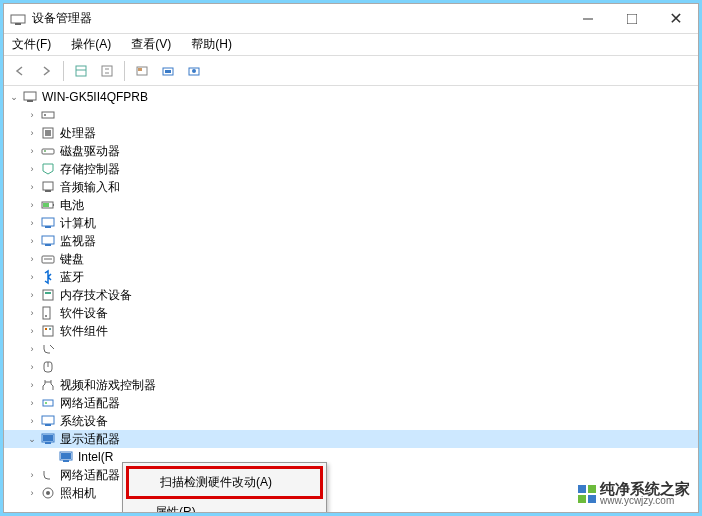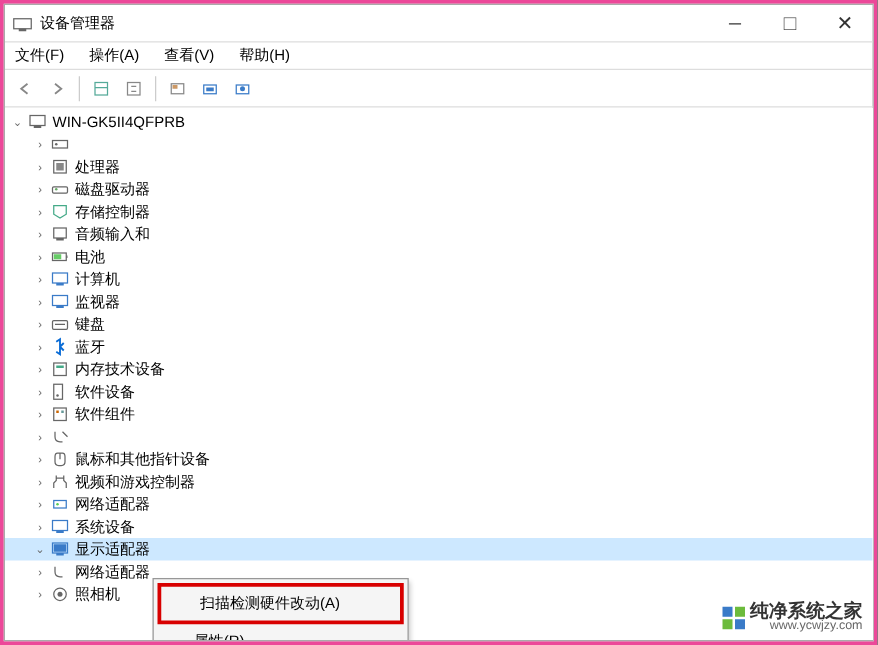--- a/index.html
+++ b/index.html
@@ -1,17 +1,17 @@
 <!DOCTYPE html>
 <html><head>
 <meta charset="utf-8">
 <style>
 * { box-sizing: border-box; margin: 0; padding: 0; }
 body { font-family: "Microsoft YaHei", "SimSun", sans-serif; font-size: 12px; width: 702px; height: 516px; background: #000; overflow: hidden; }
-.outer { width: 702px; height: 516px; background: #ec4899; padding: 3px; }
+.outer { width: 702px; height: 516px; background: #7dd3fc; padding: 3px; }
 .window { background: #fff; width: 100%; height: 100%; border: 1px solid #aaa; display: flex; flex-direction: column; position: relative; }
 .titlebar { height: 30px; display: flex; align-items: center; padding-left: 6px; border-bottom: 1px solid #ddd; }
 .titlebar .icon { width: 16px; height: 16px; margin-right: 6px; }
 .titlebar .title { flex: 1; font-size: 12px; }
 .wincontrols { display: flex; }
 .wincontrols div { width: 44px; height: 28px; display: flex; align-items: center; justify-content: center; font-size: 14px; color: #333; }
 .wincontrols .close { font-size: 16px; }
 .menubar { height: 22px; display: flex; align-items: center; padding-left: 4px; gap: 12px; border-bottom: 1px solid #ddd; font-size: 12px; }
 .menubar span { padding: 2px 4px; }
 .toolbar { height: 30px; display: flex; align-items: center; padding-left: 4px; gap: 2px; border-bottom: 1px solid #ddd; }
@@ -261,21 +261,20 @@
               </svg>
             </span>
           </div>
           <div class="tree-item" style="padding-left:22px">
             <span class="chevron">›</span>
             <span class="node-icon">
               <svg class="svg-icon" viewBox="0 0 16 16">
                 <path d="M6 3 Q4 3 4 6 L4 10 Q4 13 7 13 L9 13 Q12 13 12 10 L12 6 Q12 3 10 3 Z M8 3 L8 8" fill="none" stroke="#666"></path>
               </svg>
             </span>
-            <span>鼠标和其他指针设备</span>
           </div>
           <div class="tree-item" style="padding-left:22px">
             <span class="chevron">›</span>
             <span class="node-icon">
               <svg class="svg-icon" viewBox="0 0 16 16">
                 <path d="M5 3 L5 7 L3 9 L3 13 M11 3 L11 7 L13 9 L13 13 M5 5 L11 5" fill="none" stroke="#666"></path>
               </svg>
             </span>
             <span>视频和游戏控制器</span>
           </div>
@@ -302,20 +301,31 @@
           <div class="tree-item selected" style="padding-left:22px">
             <span class="chevron">⌄</span>
             <span class="node-icon">
               <svg class="svg-icon" viewBox="0 0 16 16">
                 <rect x="2" y="3" width="12" height="8" fill="none" stroke="#3a7bc8"></rect>
                 <rect x="3" y="4" width="10" height="6" fill="#3a7bc8"></rect>
                 <rect x="5" y="11" width="6" height="2" fill="#3a7bc8"></rect>
               </svg>
             </span>
             <span>显示适配器</span>
+          </div>
+          <div class="tree-item" style="padding-left:40px">
+            <span class="chevron empty"></span>
+            <span class="node-icon">
+              <svg class="svg-icon" viewBox="0 0 16 16">
+                <rect x="2" y="3" width="12" height="8" fill="none" stroke="#3a7bc8"></rect>
+                <rect x="3" y="4" width="10" height="6" fill="#3a7bc8"></rect>
+                <rect x="5" y="11" width="6" height="2" fill="#3a7bc8"></rect>
+              </svg>
+            </span>
+            <span>Intel(R</span>
           </div>
           <div class="tree-item" style="padding-left:22px">
             <span class="chevron">›</span>
             <span class="node-icon">
               <svg class="svg-icon" viewBox="0 0 16 16">
                 <path d="M4 4 L4 8 Q4 12 8 12 L10 12" fill="none" stroke="#666"></path>
               </svg>
             </span>
             <span>网络适配器</span>
           </div>
@@ -338,20 +348,20 @@
       <div class="item">属性(R)</div>
     </div>
 
     <div class="watermark">
       <span class="wm-logo">
         <span style="background:#3a7bc8"></span>
             <span style="background:#6cbb3c"></span>
         <span style="background:#6cbb3c"></span>
             <span style="background:#3a7bc8"></span>
       </span>
-      <span style="display:flex;flex-direction:column;line-height:1;text-align:right;">
+      <span style="display:flex;flex-direction:column;line-height:1;">
         <span>纯净系统之家</span>
         <span style="font-size:10px;font-weight:normal;color:#666">www.ycwjzy.com</span>
       </span>
     </div>
   </div>
 </div>
 </div>
 
 </body></html>

